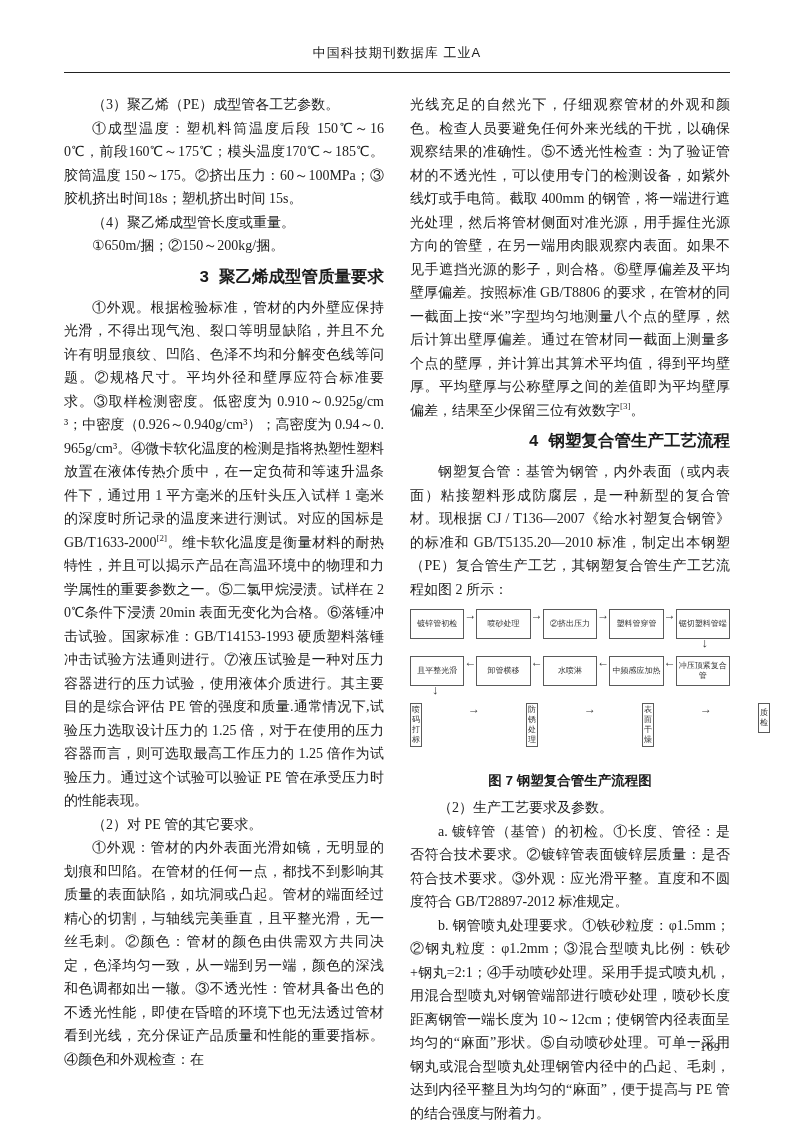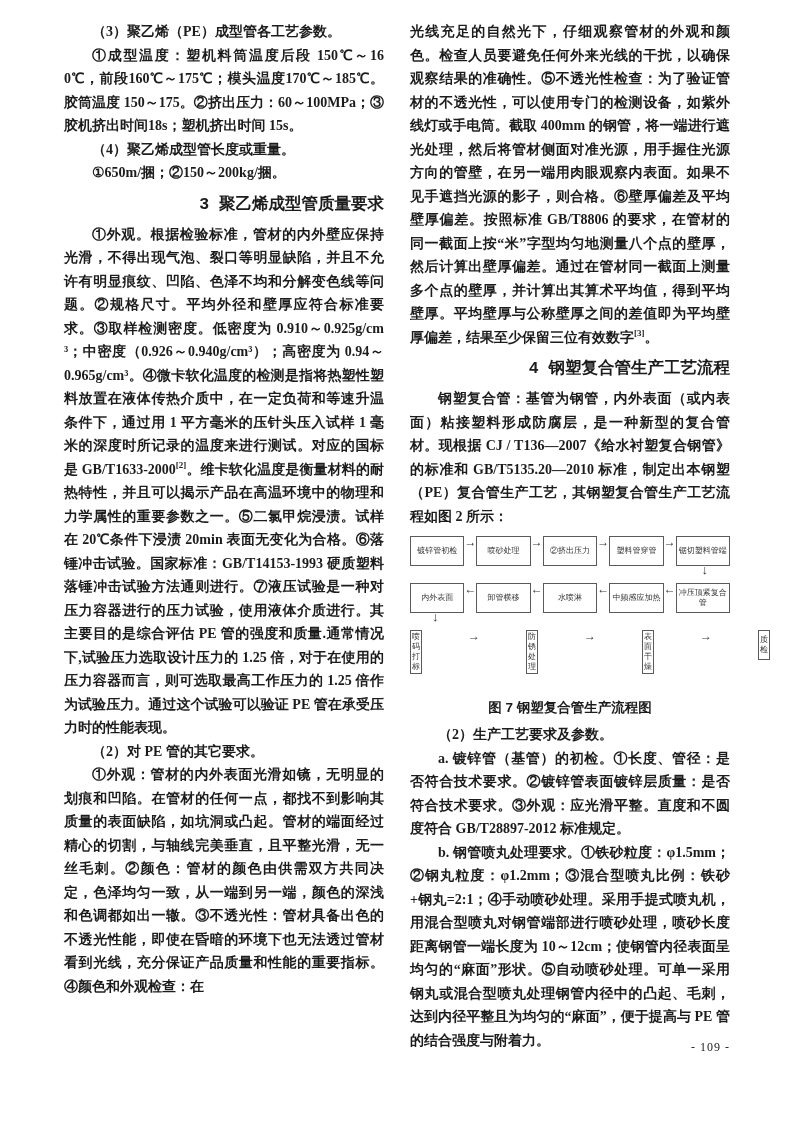--- a/index.html
+++ b/index.html
@@ -30,21 +30,20 @@
     display: flex;
     gap: 26px;
   }
   .col { width: 320px; }
   .para {
     font-size: 14px;
     line-height: 23.5px;
     text-align: justify;
     text-indent: 2em;
     word-break: break-all;
-    font-weight: bold;
   }
   .para.noindent { text-indent: 0; }
   sup.ref { font-size: 9px; vertical-align: super; line-height: 0; }
   .sec-h {
     font-family: Liberation Mono, monospace;
     font-weight: bold;
     font-size: 16.5px;
     line-height: 22px;
     margin: 9px 0 7px 0;
     text-align: right;
@@ -105,20 +104,23 @@
     right: 64px;
     font-size: 12px;
     letter-spacing: 1px;
   }
 </style>
 </head>
 <body>
 
 <div class="page">
 
+  <div class="header">
+    <span>中国科技期刊数据库 工业A</span>
+  </div>
 
   <div class="columns">
 
     <div class="col">
       <p class="para">（3）聚乙烯（PE）成型管各工艺参数。</p>
       <p class="para">①成型温度：塑机料筒温度后段 150℃～160℃，前段160℃～175℃；模头温度170℃～185℃。胶筒温度 150～175。②挤出压力：60～100MPa；③胶机挤出时间18s；塑机挤出时间 15s。</p>
       <p class="para">（4）聚乙烯成型管长度或重量。</p>
       <p class="para">①650m/捆；②150～200kg/捆。</p>
       <h2 class="sec-h">3 聚乙烯成型管质量要求</h2>
       <p class="para"><span>①外观。根据检验标准，管材的内外壁应保持光滑，不得出现气泡、裂口等明显缺陷，并且不允许有明显痕纹、凹陷、色泽不均和分解变色线等问题。②规格尺寸。平均外径和壁厚应符合标准要求。③取样检测密度。低密度为 0.910～0.925g/cm³；中密度（0.926～0.940g/cm³）；高密度为 0.94～0.965g/cm³。④微卡软化温度的检测是指将热塑性塑料放置在液体传热介质中，在一定负荷和等速升温条件下，通过用 1 平方毫米的压针头压入试样 1 毫米的深度时所记录的温度来进行测试。对应的国标是 GB/T1633-2000</span><sup class="ref">[2]</sup><span>。维卡软化温度是衡量材料的耐热特性，并且可以揭示产品在高温环境中的物理和力学属性的重要参数之一。⑤二氯甲烷浸渍。试样在 20℃条件下浸渍 20min 表面无变化为合格。⑥落锤冲击试验。国家标准：GB/T14153-1993 硬质塑料落锤冲击试验方法通则进行。⑦液压试验是一种对压力容器进行的压力试验，使用液体介质进行。其主要目的是综合评估 PE 管的强度和质量.通常情况下,试验压力选取设计压力的 1.25 倍，对于在使用的压力容器而言，则可选取最高工作压力的 1.25 倍作为试验压力。通过这个试验可以验证 PE 管在承受压力时的性能表现。</span></p>
@@ -138,21 +140,21 @@
           <div class="fc-box">喷砂处理</div>
           <span class="fc-arrow">→</span>
           <div class="fc-box">②挤出压力</div>
           <span class="fc-arrow">→</span>
           <div class="fc-box">塑料管穿管</div>
           <span class="fc-arrow">→</span>
           <div class="fc-box">锯切塑料管端</div>
         </div>
         <span class="fc-down fc-down-1">↓</span>
         <div class="fc-row">
-          <div class="fc-box">内外表面</div>
+          <div class="fc-box">且平整光滑</div>
           <span class="fc-arrow">←</span>
           <div class="fc-box">卸管横移</div>
           <span class="fc-arrow">←</span>
           <div class="fc-box">水喷淋</div>
           <span class="fc-arrow">←</span>
           <div class="fc-box">中频感应加热</div>
           <span class="fc-arrow">←</span>
           <div class="fc-box">冲压顶紧复合管</div>
         </div>
         <span class="fc-down fc-down-2">↓</span>

